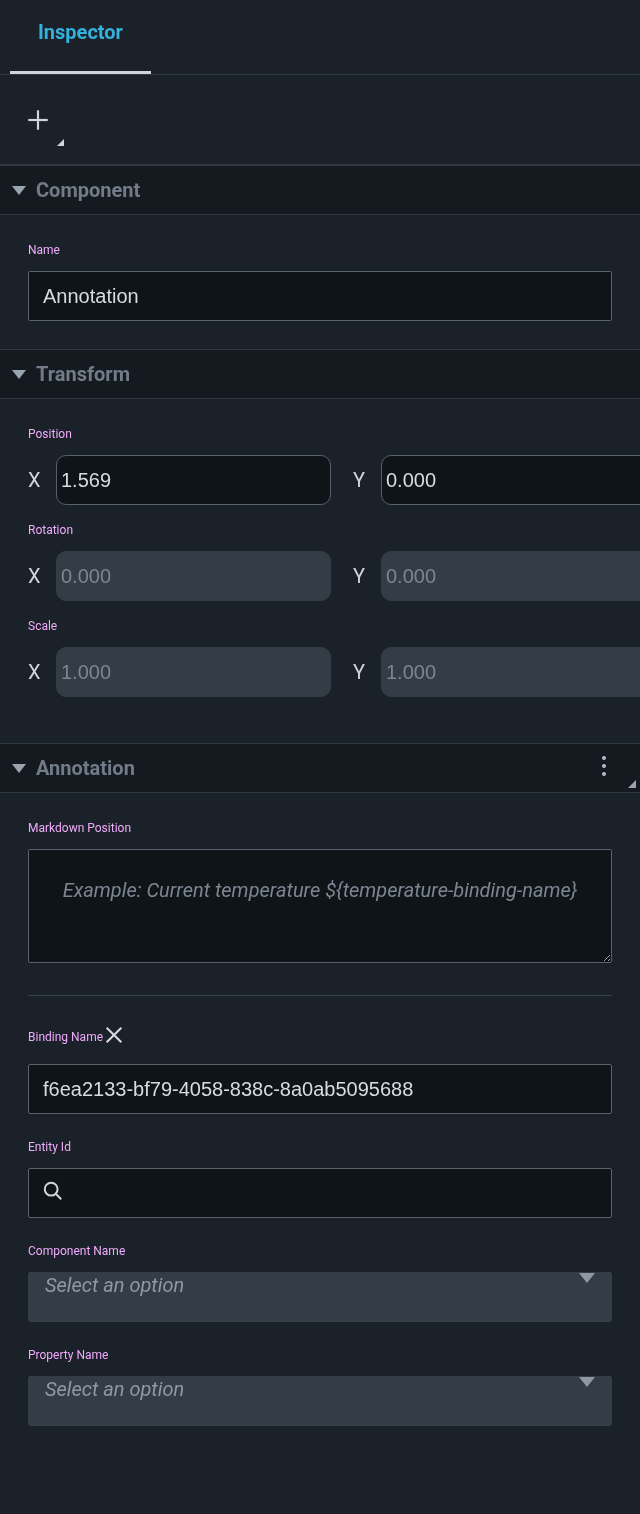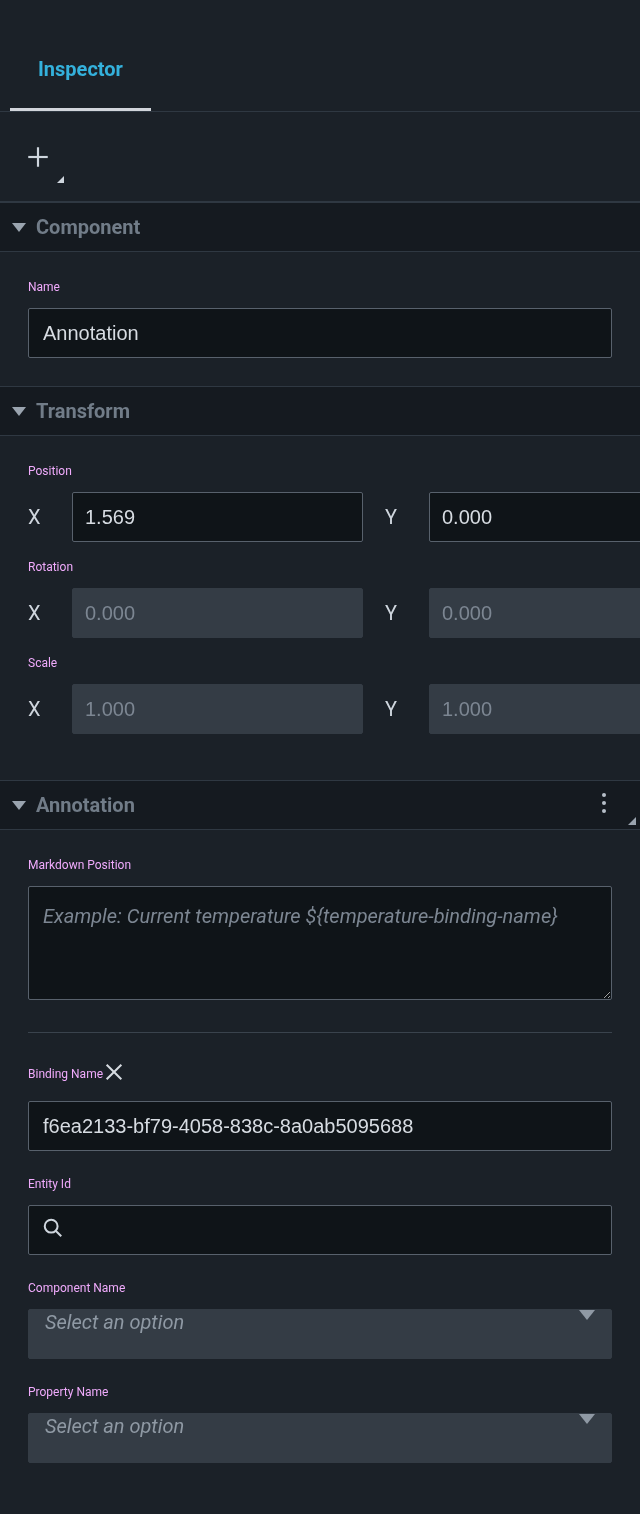--- a/index.html
+++ b/index.html
@@ -8,21 +8,21 @@
     background: #1b2128;
     color: #d1d5db;
     font-family: -apple-system, BlinkMacSystemFont, "Segoe UI", Roboto, Helvetica, Arial, sans-serif;
     font-size: 18px;
   }
   .container { width: 640px; }
 
   
   .tab-bar {
     display: flex;
-    height: 112px;
+    height: 75px;
     border-bottom: 1px solid #2f3842;
     padding-left: 10px;
     align-items: flex-end;
   }
   .tab {
     padding: 30px 28px 30px 28px;
     font-size: 20px;
     font-weight: 700;
     color: #9aa4af;
     position: relative;
@@ -145,43 +145,43 @@
     color: #cfd6de;
     width: 16px;
   }
   .xyz-row input {
     flex: 1;
     min-width: 0;
     background: #0f1418;
     border: 1px solid #58616c;
     color: #d7dce2;
     font-size: 20px;
-    padding: 10px 12px;
+    padding: 10px 4px;
     height: 50px;
-    border-radius: 2px;
-    margin-left: 16px;
+    border-radius: 10px;
   }
   .xyz-row.disabled input {
     background: #343c45;
     border: 1px solid #343c45;
     color: #7c8692;
   }
 
   textarea.md-area {
     width: 100%;
     height: 114px;
     background: #0f1418;
     border: 1px solid #58616c;
     color: #ec4899;
     font-size: 20px;
     font-style: italic;
-    padding: 17px 14px;
+    padding: 28px 14px;
     resize: both;
     border-radius: 2px;
     font-family: inherit;
+    text-align: center;
   }
   textarea.md-area::placeholder {
     color: #7c8692;
     font-style: italic;
   }
 
   .divider {
     border: none;
     border-top: 1px solid #3a434d;
     margin: 28px 0 28px 0;

